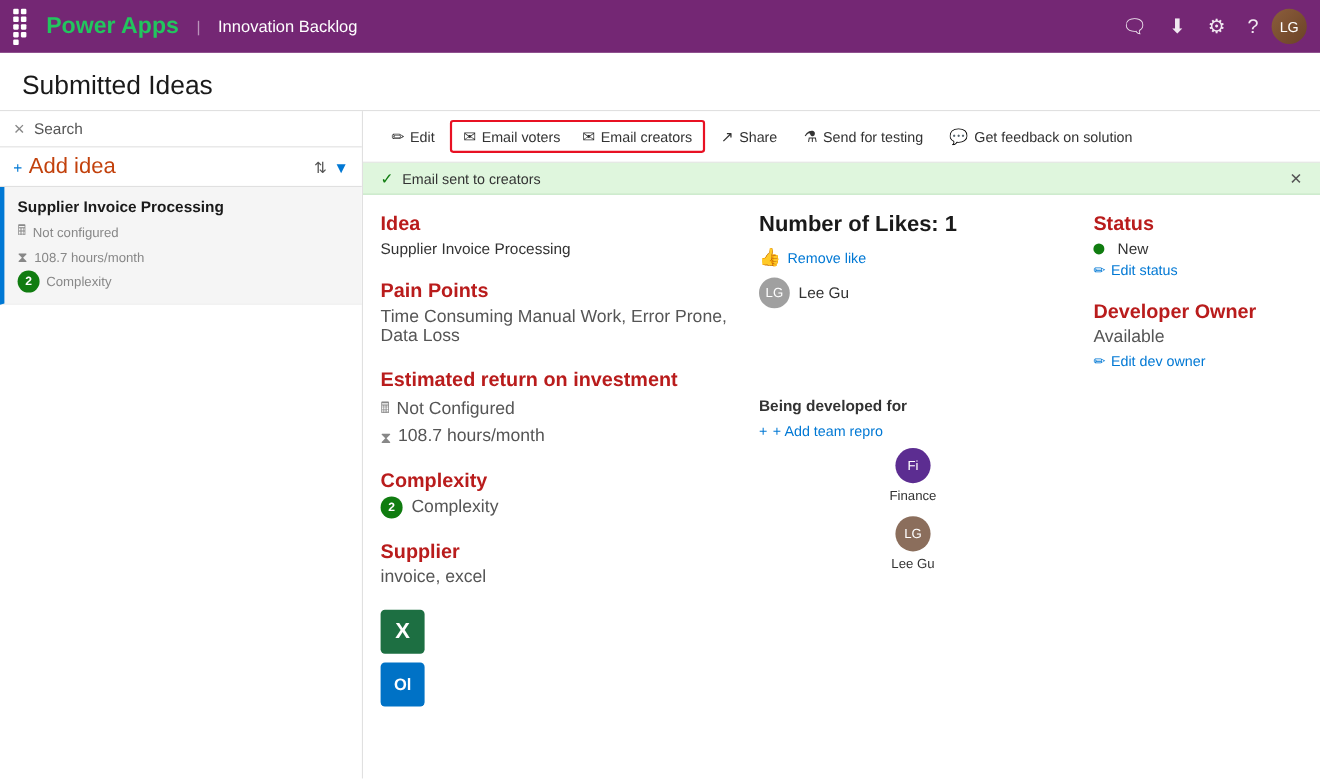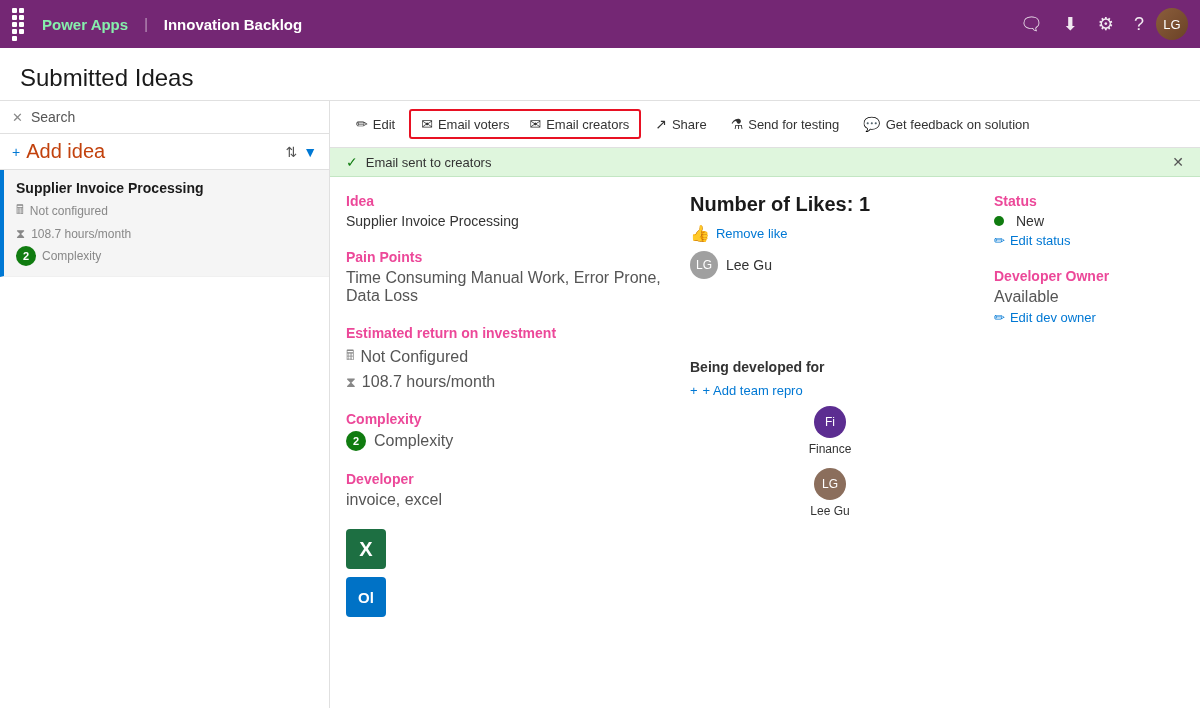--- a/index.html
+++ b/index.html
@@ -10,23 +10,23 @@
       background: #742774;
       color: #fff;
       height: 48px;
       display: flex;
       align-items: center;
       padding: 0 12px;
       gap: 12px;
     }
     .topbar-grid-icon { display: flex; flex-wrap: wrap; gap: 2px; width: 18px; cursor: pointer; }
     .topbar-grid-icon span { display: block; width: 5px; height: 5px; background: #fff; border-radius: 1px; }
-    .topbar-title { font-size: 15px; font-weight: 600; color: #86efac; }
+    .topbar-title { font-size: 21px; font-weight: 600; color: #22c55e; }
     .topbar-separator { color: rgba(255,255,255,0.5); margin: 0 4px; }
-    .topbar-app { font-size: 15px; color: #fff; font-weight: bold; }
+    .topbar-app { font-size: 15px; color: #fff; }
     .topbar-spacer { flex: 1; }
     .topbar-icon { color: #fff; font-size: 18px; cursor: pointer; margin-left: 8px; opacity: 0.9; }
 
     
     .page-title-bar {
       padding: 16px 20px 8px 20px;
       font-size: 24px;
       font-weight: 300;
       color: #1a1a1a;
       border-bottom: 1px solid #e0e0e0;
@@ -138,21 +138,21 @@
       overflow-y: auto;
       padding: 16px;
       gap: 24px;
     }
 
     .detail-col-left { flex: 0 0 320px; }
     .detail-col-mid { flex: 0 0 280px; }
     .detail-col-right { flex: 0 0 220px; }
 
     .detail-section { margin-bottom: 20px; }
-    .detail-label { font-weight: 700; font-size: 14px; color: #ec4899; margin-bottom: 4px; }
+    .detail-label { font-weight: 700; font-size: 18px; color: #b91c1c; margin-bottom: 4px; }
     .detail-value { font-size: 14px; color: #333; }
     .detail-sub { font-size: 16px; color: #555; }
 
     .detail-row { display: flex; align-items: center; gap: 6px; margin-bottom: 4px; }
     .detail-row-icon { font-size: 14px; color: #888; }
 
     .likes-count { font-size: 20px; font-weight: 600; color: #1a1a1a; margin-bottom: 8px; }
     .remove-like-btn {
       display: flex; align-items: center; gap: 6px;
       color: #0078d4; font-size: 13px; cursor: pointer; margin-bottom: 8px;
@@ -321,21 +321,21 @@
 
         <div class="detail-section">
           <div class="detail-label">Complexity</div>
           <div class="complexity-row">
             <span class="complexity-badge">2</span>
             <span class="detail-sub">Complexity</span>
           </div>
         </div>
 
         <div class="detail-section">
-          <div class="detail-label">Developer</div>
+          <div class="detail-label">Supplier</div>
           <div class="detail-sub">invoice, excel</div>
         </div>
 
         <div class="detail-section">
           <div style="display:flex; flex-direction:column; gap:4px; margin-top:4px;">
             <div class="tool-icon excel-icon">
               <span class="tool-symbol">X</span>
             </div>
             <div class="tool-icon outlook-icon">
               <span class="tool-symbol" style="font-size:15px;">Ol</span>

